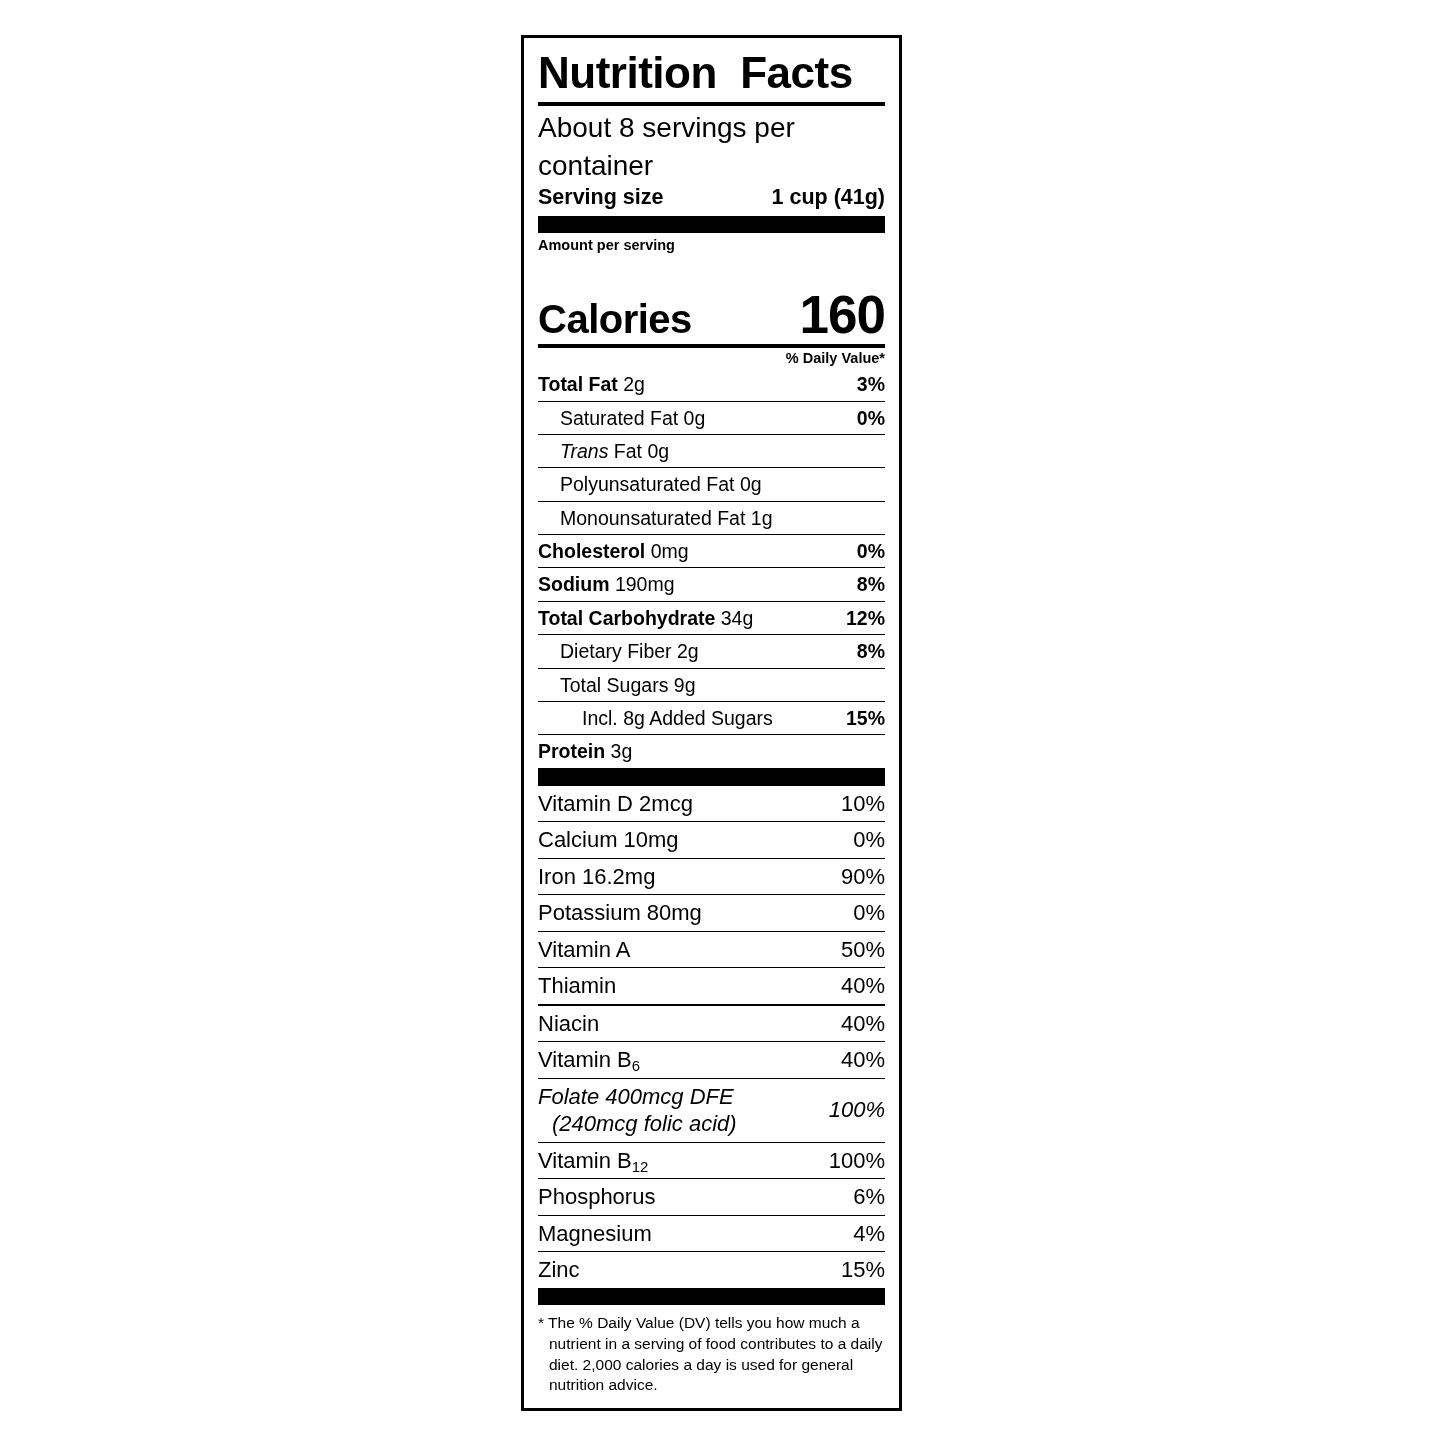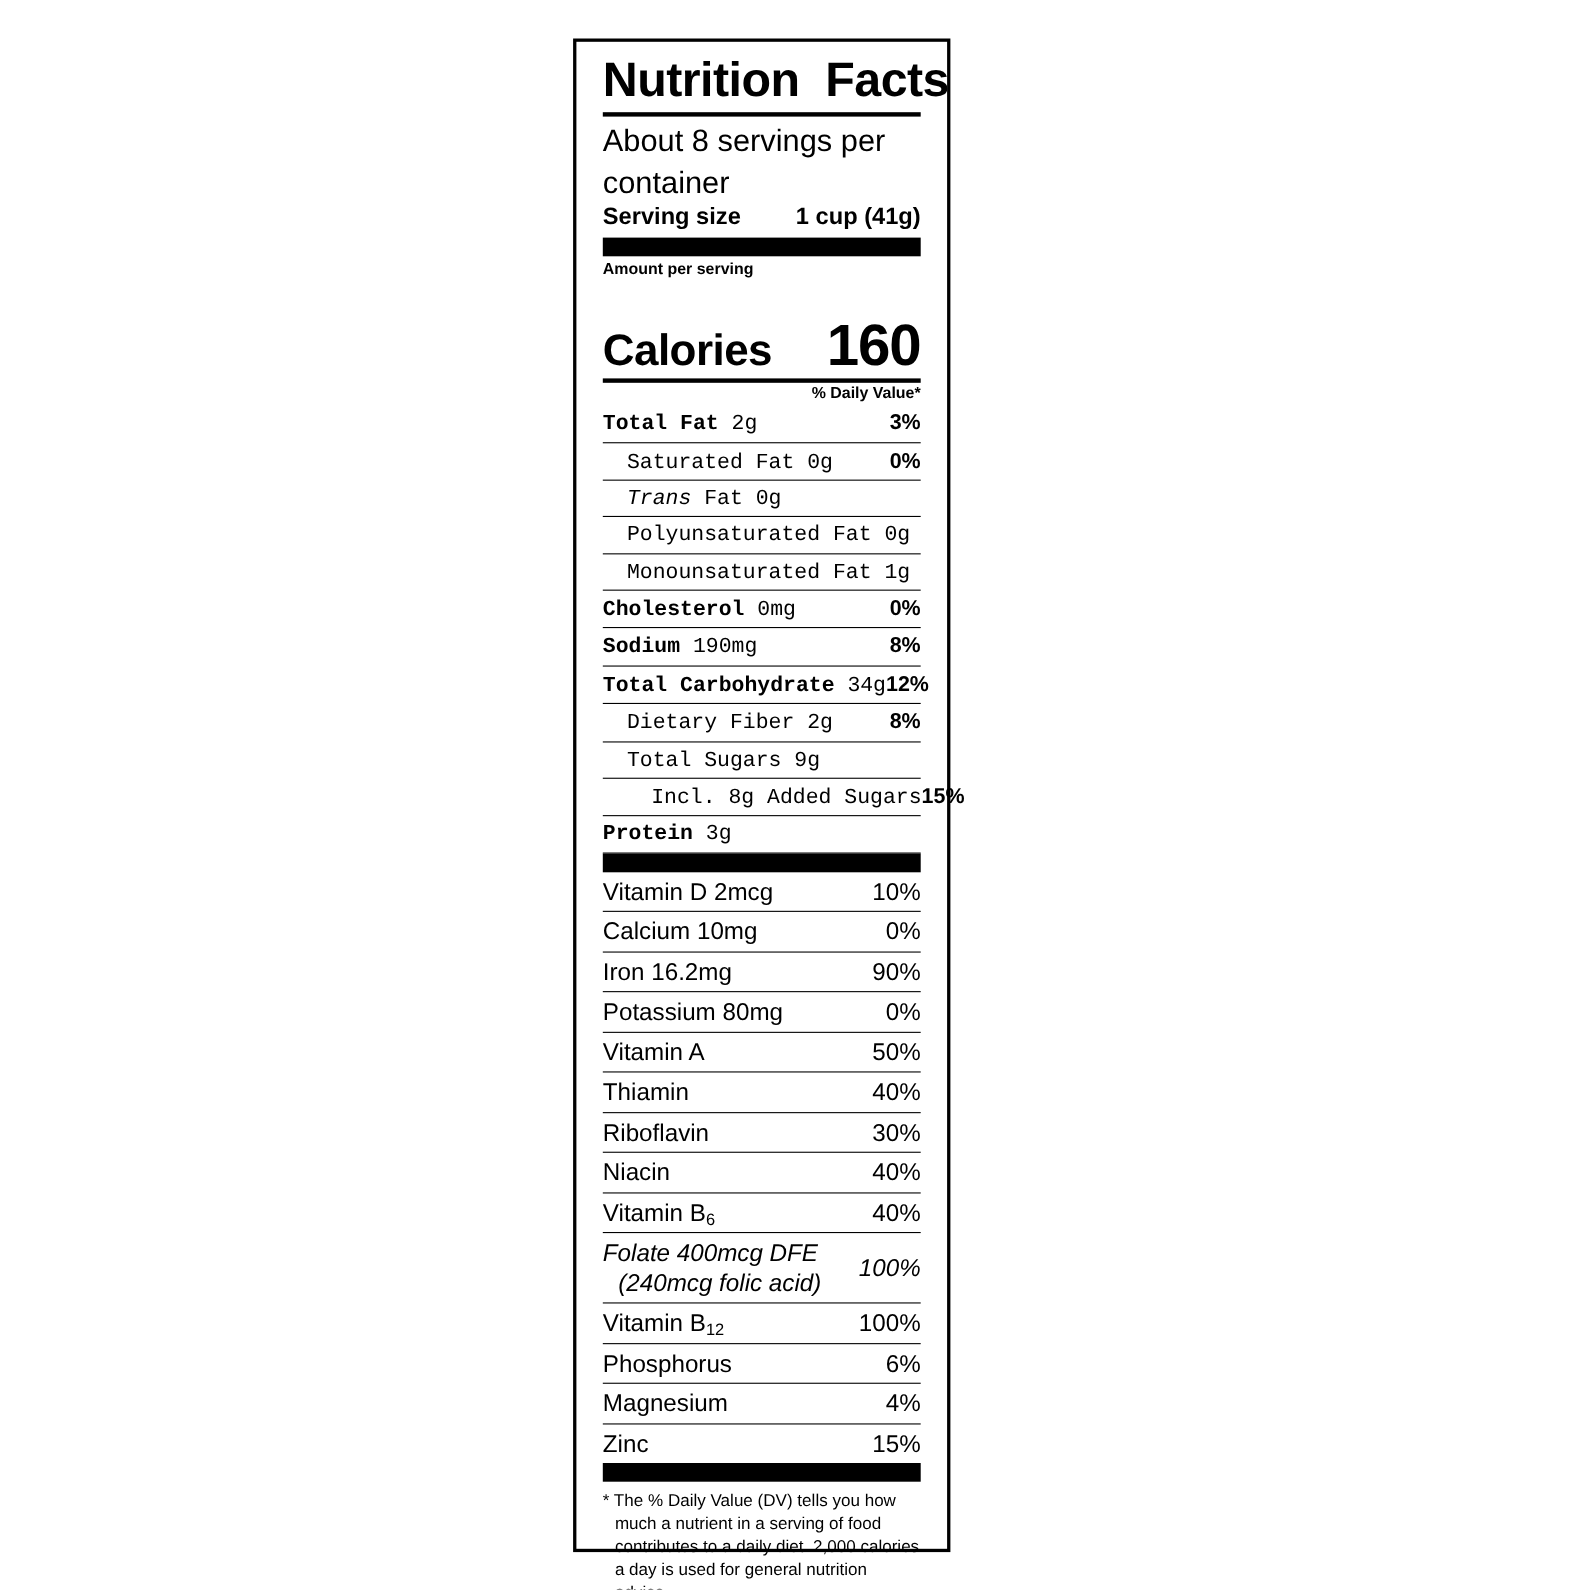--- a/index.html
+++ b/index.html
@@ -12,26 +12,26 @@
     height: 1445px;
     font-family: "Liberation Sans", sans-serif;
     color: #000000;
     position: relative;
   }
 
   .panel {
     position: absolute;
     left: 521px;
     top: 35px;
-    width: 343px;
+    width: 381px;
     height: 1376px;
     border: 3px solid #000;
     box-sizing: border-box;
     background: #fff;
-    padding: 0 24px;
+    padding: 0 14px;
   }
 
   .title {
     font-size: 44px;
     font-weight: bold;
     letter-spacing: -0.5px;
     line-height: 1.05;
     padding-top: 12px;
     padding-bottom: 6px;
     white-space: pre;
@@ -88,21 +88,21 @@
   }
 
   .nrow {
     display: flex;
     justify-content: space-between;
     align-items: baseline;
     font-size: 19.5px;
     padding: 4px 0 4px 0;
     line-height: 1.25;
   }
-  .nrow .lbl { white-space: pre; font-family: Liberation Mono, monospace; }
+  .nrow .lbl { white-space: pre; }
   .nrow .val { font-weight: bold; }
   .indent1 { padding-left: 22px; }
   .indent2 { padding-left: 44px; }
   .ital { font-style: italic; }
 
   .vrow {
     display: flex;
     justify-content: space-between;
     align-items: baseline;
     font-size: 22px;
@@ -239,24 +239,20 @@
       <div class="vrow">
         <span class="lbl">Vitamin A</span>
         <span class="val">50%</span>
       </div>
       <div class="rule-thin"></div>
       <div class="vrow">
         <span class="lbl">Thiamin</span>
         <span class="val">40%</span>
       </div>
       <div class="rule-thin"></div>
-      <div class="vrow">
-        <span class="lbl">Riboflavin</span>
-        <span class="val">30%</span>
-      </div>
       <div class="rule-thin"></div>
       <div class="vrow">
         <span class="lbl">Niacin</span>
         <span class="val">40%</span>
       </div>
       <div class="rule-thin"></div>
       <div class="vrow">
         <span class="lbl">Vitamin B<sub>6</sub></span>
         <span class="val">40%</span>
       </div>

